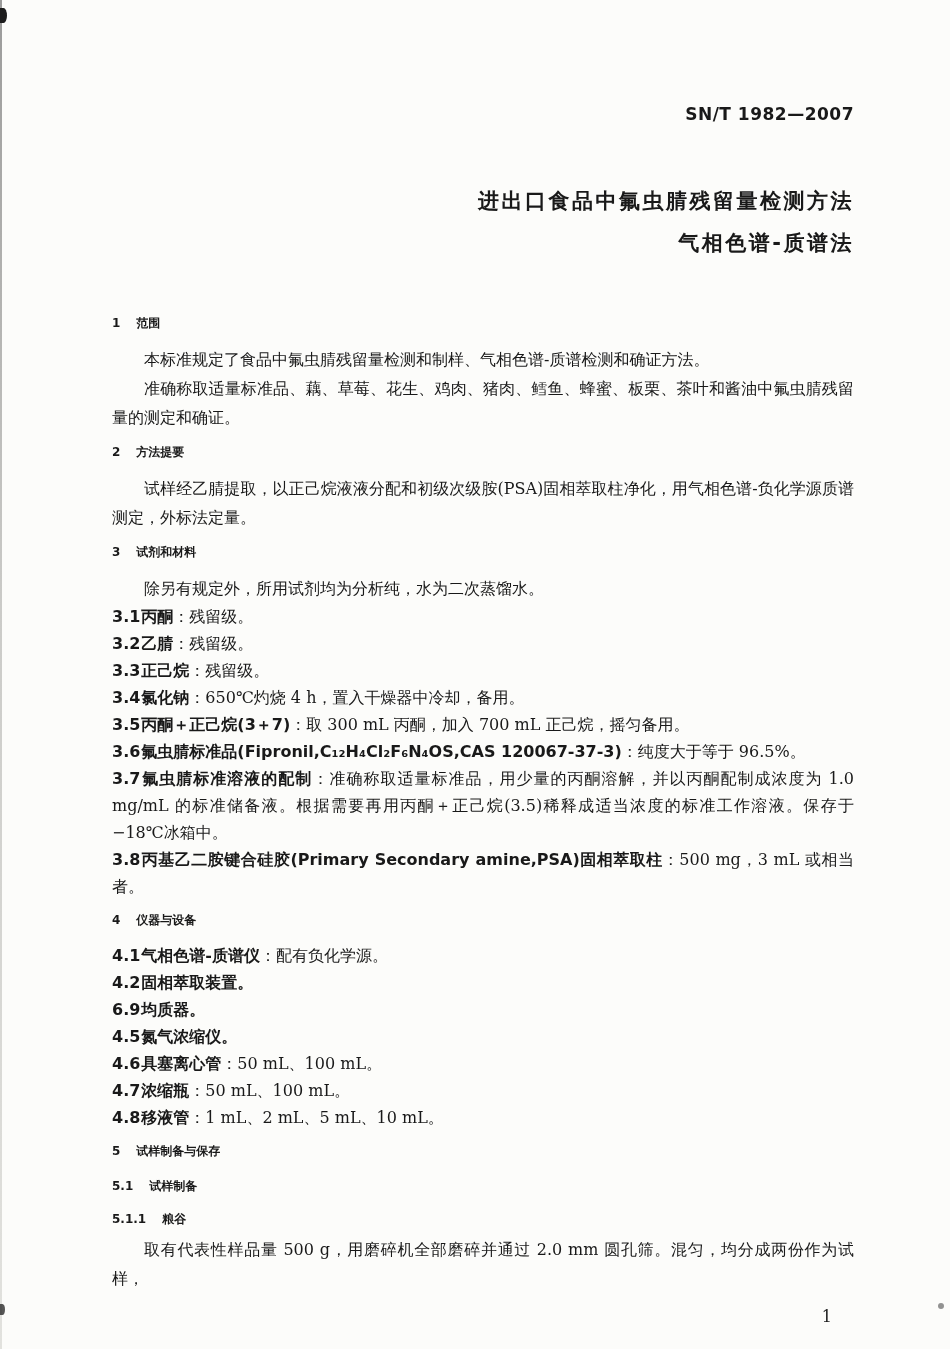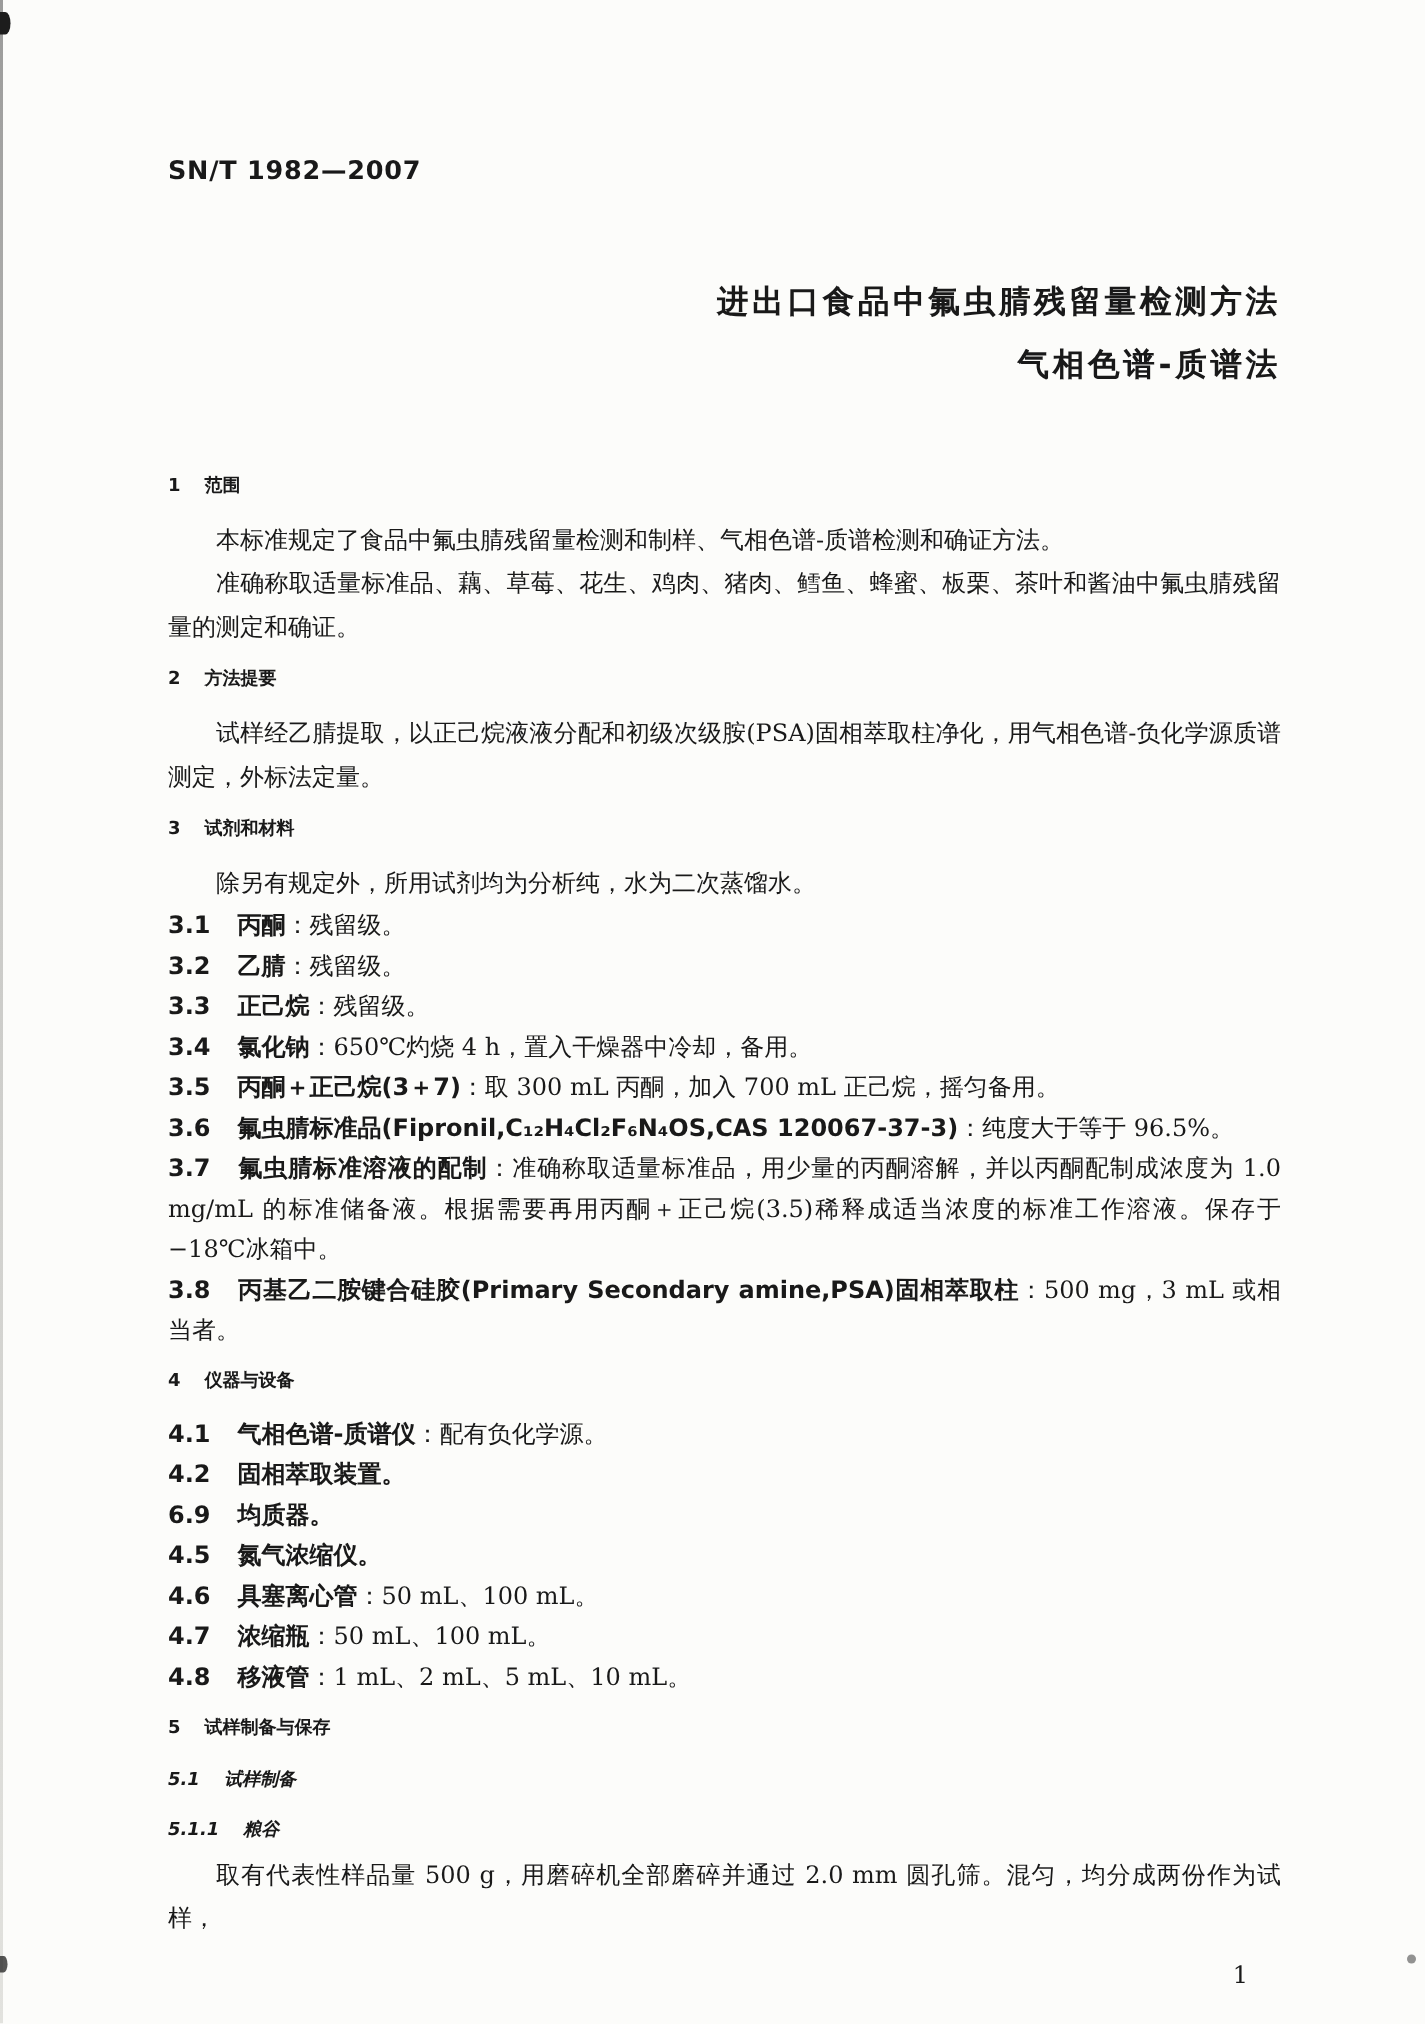--- a/index.html
+++ b/index.html
@@ -8,21 +8,21 @@
     position:relative;
     overflow:hidden;
     background:#fcfcfa;
     color:#191919;
     font-family:"DejaVu Serif","Liberation Serif",serif;
     font-size:16px;
   }
   .page { padding:102px 96px 0 112px; }
 
   .doc-number {
-    text-align:left;
+    text-align:right;
     font-family:"DejaVu Sans","Liberation Sans",sans-serif;
     font-weight:bold;
     font-size:17px;
     line-height:24px;
     letter-spacing:0.5px;
   }
 
   .title-block { margin-top:54px; margin-bottom:46px; text-align:right; }
   .title-line {
     font-family:"DejaVu Sans","Liberation Sans",sans-serif;
@@ -32,36 +32,36 @@
     letter-spacing:2.5px;
   }
 
   .heading {
     font-family:"DejaVu Sans","Liberation Sans",sans-serif;
     font-weight:bold;
     font-size:12px;
     line-height:27px;
   }
   .heading.h1 { margin:7px 0 8px; }
-  .heading.h2 { margin:6px 0 2px;font-style:italic; }
+  .heading.h2 { margin:6px 0 2px; }
   .heading .num { margin-right:16px; }
 
   .para {
     line-height:29px;
     text-align:justify;
     text-indent:2em;
   }
 
   .item { line-height:27px; text-align:justify; }
   .item .num,
   .item .term {
     font-family:"DejaVu Sans","Liberation Sans",sans-serif;
     font-weight:bold;
   }
-  .item .num { margin-right:18px; }
+  .item .num { margin-right:1px; }
 
   .footer-pagenum {
     margin-top:14px;
     text-align:right;
     padding-right:22px;
     font-size:16px;
     line-height:20px;
   }
 
   

